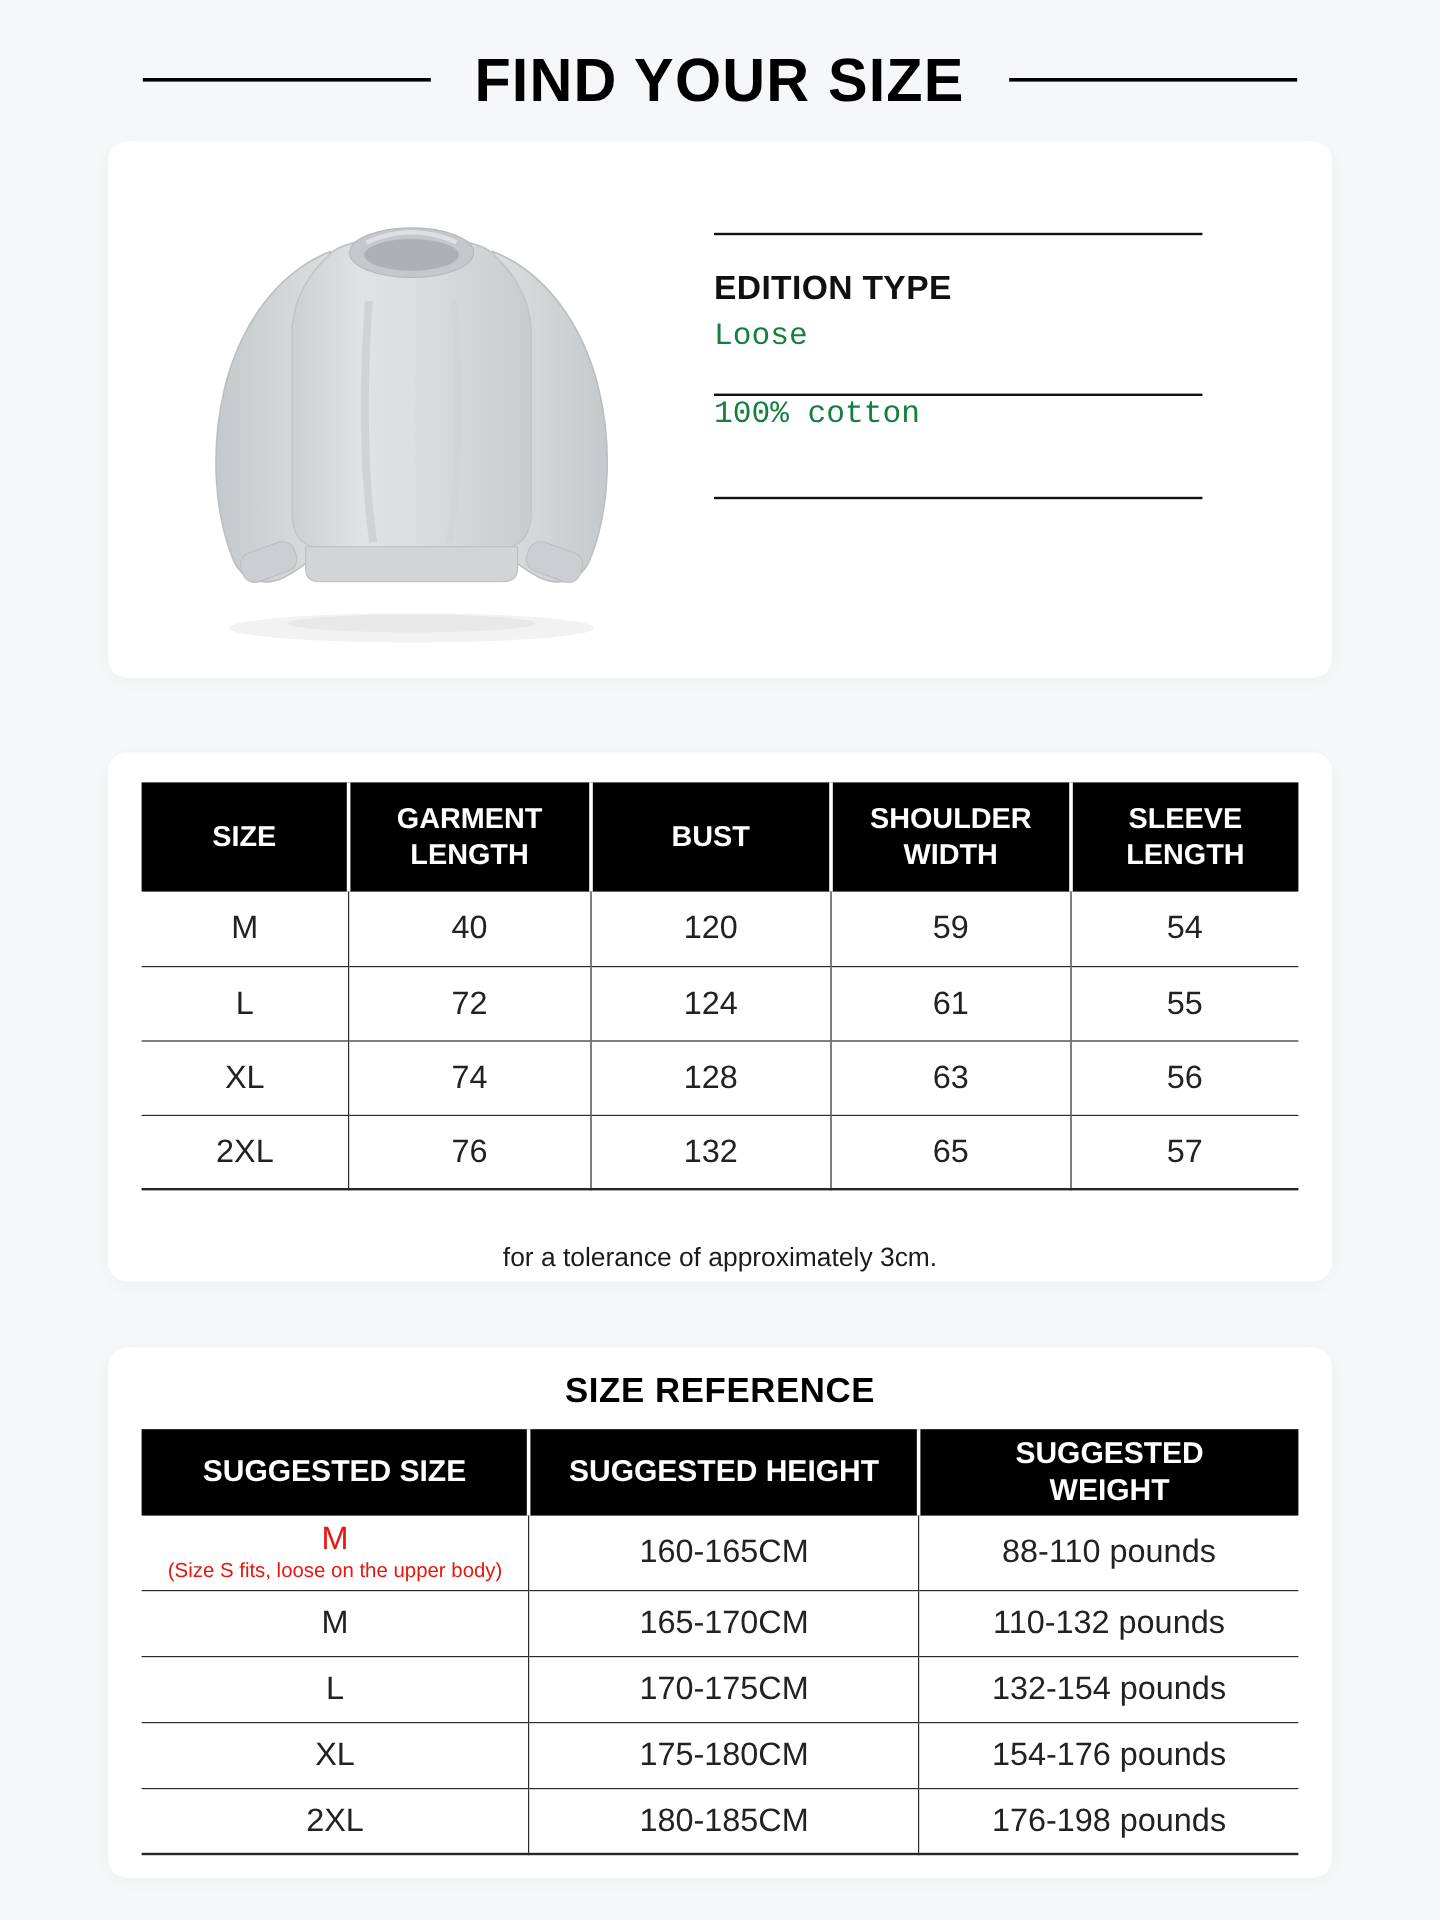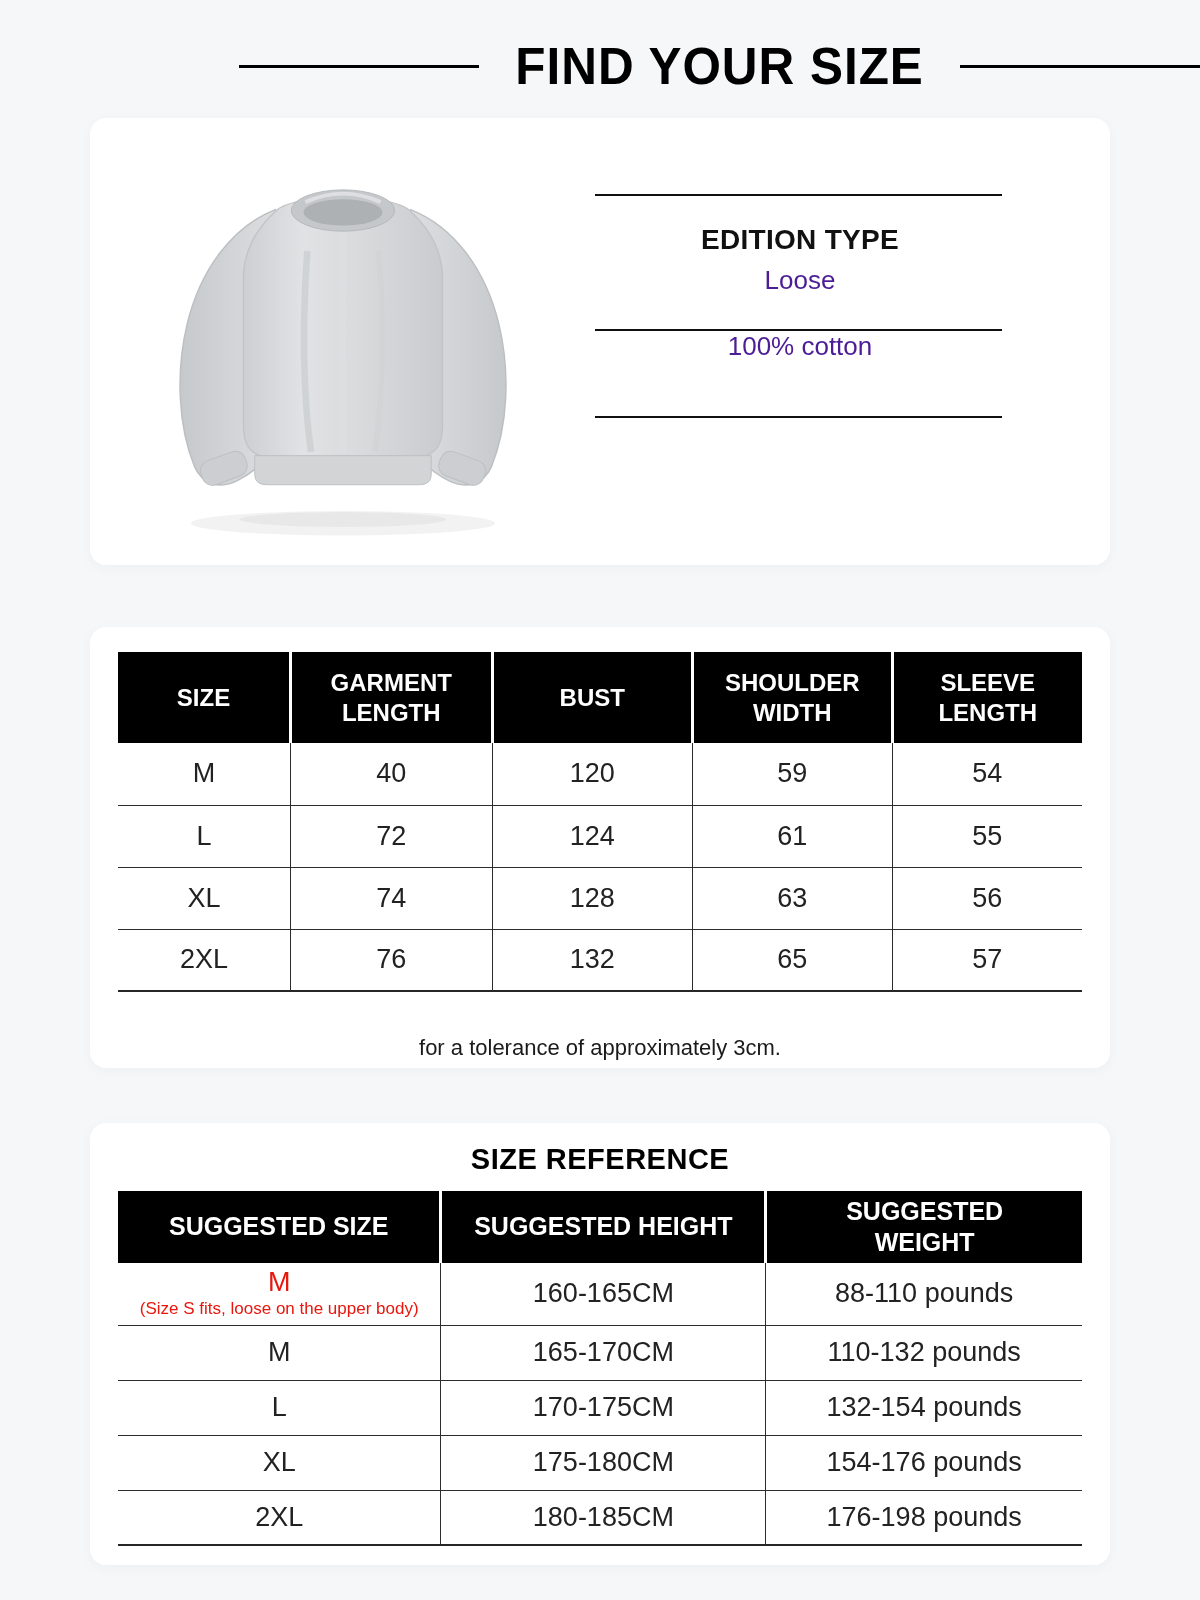--- a/index.html
+++ b/index.html
@@ -9,47 +9,47 @@
     background: #f6f7f8;
     font-family: "Liberation Sans", sans-serif;
     color: #1c1c1c;
     -webkit-font-smoothing: antialiased;
   }
   .page { position: relative; width: 1200px; height: 1600px; overflow: hidden; }
 
   
   .title-row {
     position: absolute; top: 36px; left: 0; right: 0; height: 60px;
-    display: flex; align-items: center; justify-content: flex-end; gap: 30px;
+    display: flex; align-items: center; justify-content: center; gap: 30px;
   }
   .title-rule { width: 240px; height: 3px; background: #000; }
   .page-title {
     margin: 0; font-size: 51px; font-weight: bold; letter-spacing: 1px;
     color: #000; transform: scaleX(0.97); white-space: nowrap;
   }
 
   
   .card {
     position: absolute; left: 90px; width: 1020px; background: #ffffff;
     border-radius: 16px; box-shadow: 0 3px 14px rgba(0,0,0,0.035);
   }
 
   
-  .product-card { top: 118px; height: 447px; display: flex; text-align: center; }
+  .product-card { top: 118px; height: 447px; display: flex; }
   .product-image {
     width: 505px; height: 100%;
     display: flex; align-items: center; justify-content: center;
   }
   .product-specs { width: 410px; padding-top: 76px; }
   .spec-rule { border: none; border-top: 2px solid #101010; margin: 0; width: 407px; }
   .spec h2 {
     margin: 28px 0 9px; font-size: 28px; font-weight: bold;
     letter-spacing: 0.3px; color: #111;
   }
-  .spec p { margin: 0 0 33px; font-size: 26px; color: #4c1d95; }
+  .spec p { margin: 0 0 33px; font-size: 26px; color: #15803d; font-family: Liberation Mono, monospace; }
   .spec-2 p { margin-bottom: 54px; }
 
   
   table.size-table {
     width: 964px; border-collapse: collapse; table-layout: fixed;
     border-bottom: 2px solid #262626;
   }
   table.size-table th {
     background: #000; color: #fff; font-weight: bold;
     text-align: center; line-height: 1.25; padding: 0 26px;

